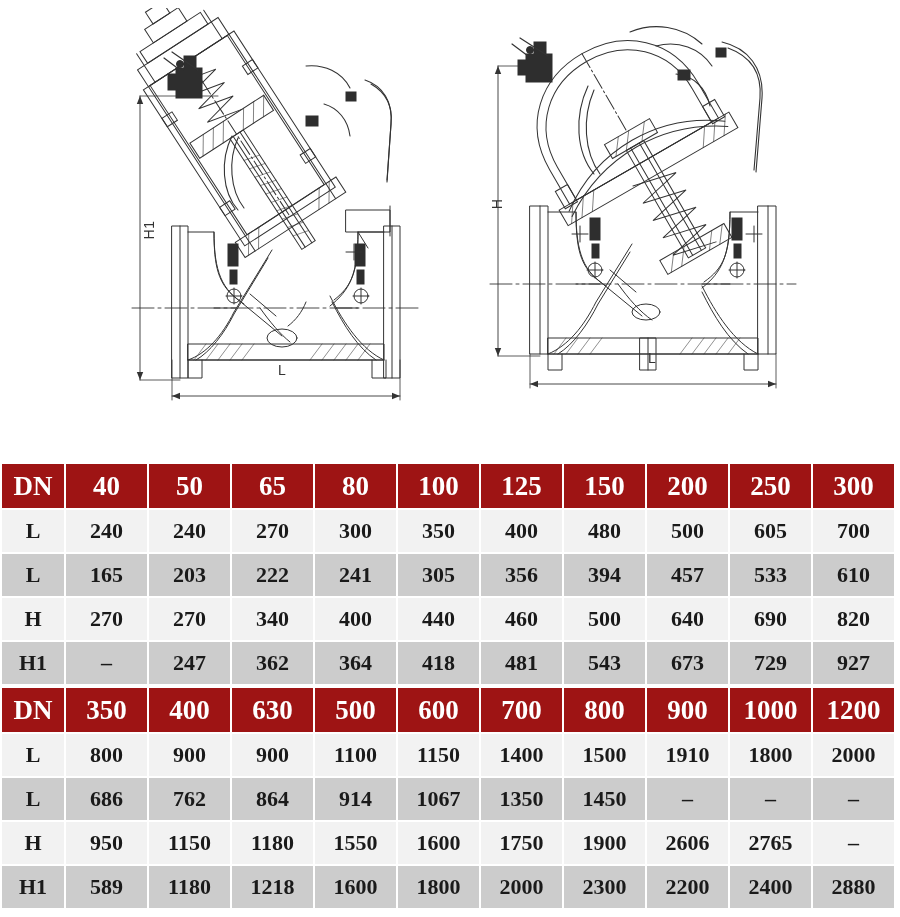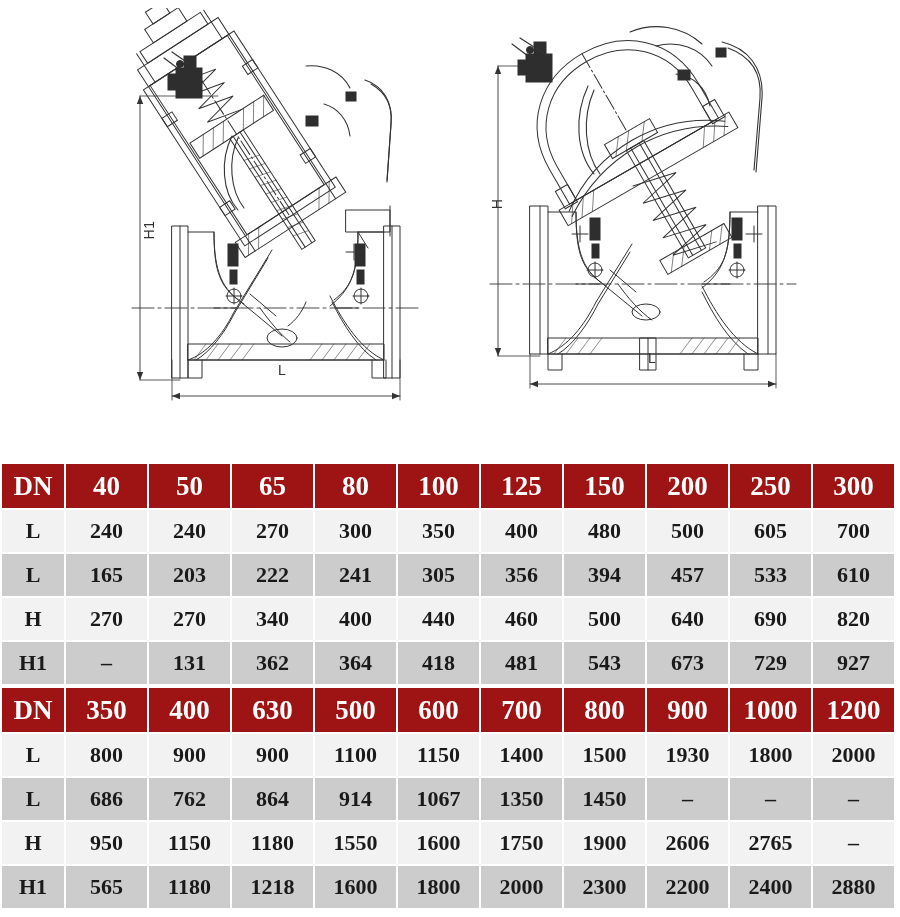--- a/index.html
+++ b/index.html
@@ -488,21 +488,21 @@
         <td>440</td>
         <td>460</td>
         <td>500</td>
         <td>640</td>
         <td>690</td>
         <td>820</td>
       </tr>
       <tr class="row-dark">
         <td>H1</td>
         <td>–</td>
-        <td>131</td>
+        <td>247</td>
         <td>362</td>
         <td>364</td>
         <td>418</td>
         <td>481</td>
         <td>543</td>
         <td>673</td>
         <td>729</td>
         <td>927</td>
       </tr>
     </tbody>
@@ -542,21 +542,21 @@
     <tbody>
       <tr class="row-light">
         <td>L</td>
         <td>800</td>
         <td>900</td>
         <td>900</td>
         <td>1100</td>
         <td>1150</td>
         <td>1400</td>
         <td>1500</td>
-        <td>1930</td>
+        <td>1910</td>
         <td>1800</td>
         <td>2000</td>
       </tr>
       <tr class="row-dark">
         <td>L</td>
         <td>686</td>
         <td>762</td>
         <td>864</td>
         <td>914</td>
         <td>1067</td>
@@ -574,21 +574,21 @@
         <td>1550</td>
         <td>1600</td>
         <td>1750</td>
         <td>1900</td>
         <td>2606</td>
         <td>2765</td>
         <td>–</td>
       </tr>
       <tr class="row-dark">
         <td>H1</td>
-        <td>565</td>
+        <td>589</td>
         <td>1180</td>
         <td>1218</td>
         <td>1600</td>
         <td>1800</td>
         <td>2000</td>
         <td>2300</td>
         <td>2200</td>
         <td>2400</td>
         <td>2880</td>
       </tr>

